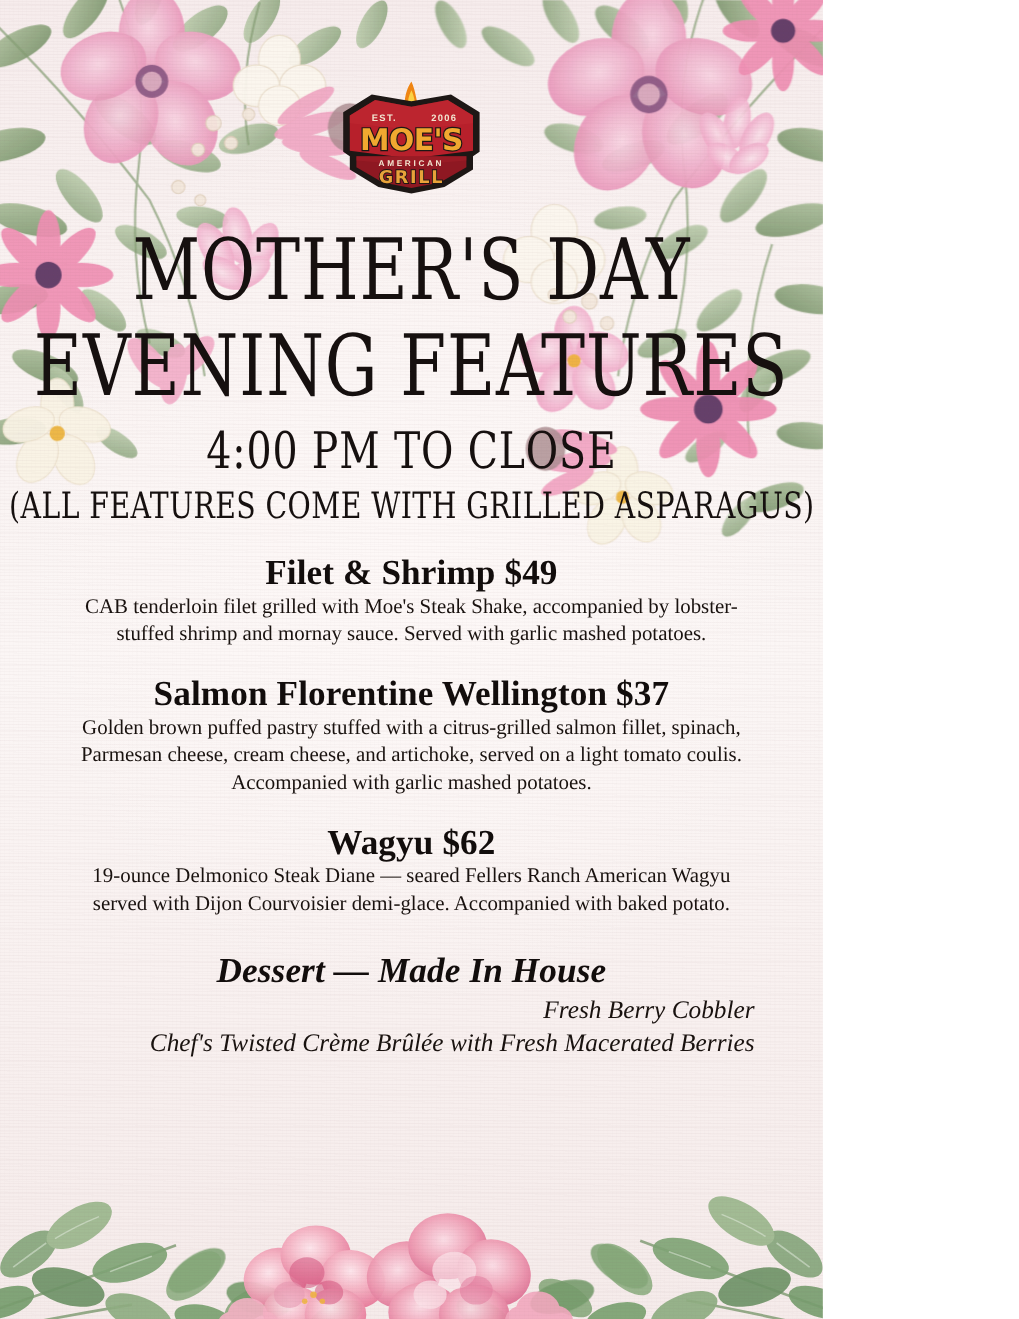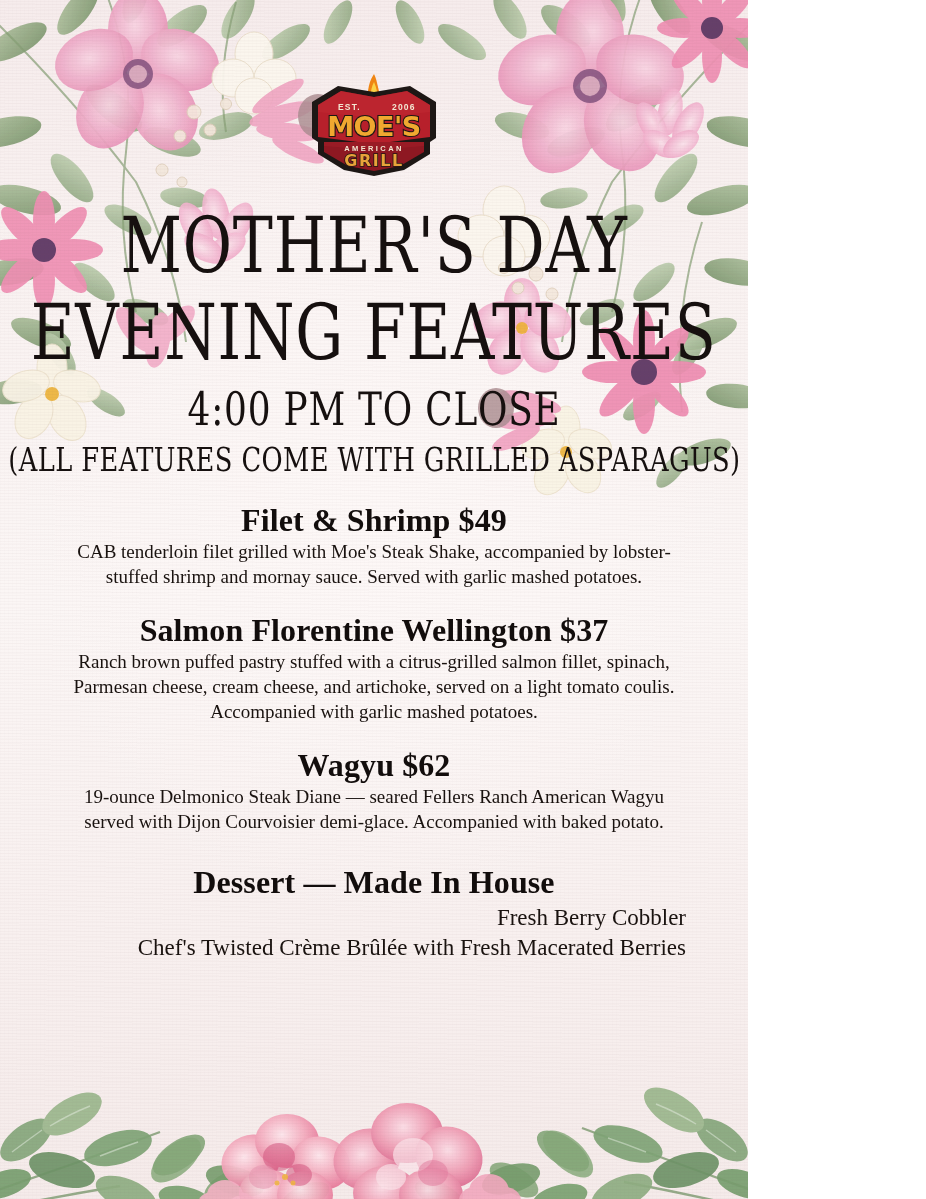--- a/index.html
+++ b/index.html
@@ -104,21 +104,21 @@
 
   
   .menu {
     width: 100%;
     margin-top: 26px;
     padding: 0 62px;
     text-align: center;
     color: #17110f;
   }
   .course { margin-bottom: 22px; }
-  .course:last-child { margin-bottom: 9px; }
+  .course:last-child { margin-bottom: 9px; font-style: italic; }
 
   .course-name {
     font-family: "Liberation Serif", "DejaVu Serif", serif;
     font-weight: 700;
     font-size: 32px;
     line-height: 1.16;
     letter-spacing: .1px;
     margin: 0 0 1px 0;
     color: #120d0c;
   }
@@ -592,21 +592,21 @@
 
     <div class="menu">
 
       <div class="course">
         <p class="course-name">Filet &amp; Shrimp $49</p>
         <p class="course-desc">CAB tenderloin filet grilled with Moe's Steak Shake, accompanied by lobster-stuffed shrimp and mornay sauce. Served with garlic mashed potatoes.</p>
       </div>
 
       <div class="course">
         <p class="course-name">Salmon Florentine Wellington $37</p>
-        <p class="course-desc">Ranch brown puffed pastry stuffed with a citrus-grilled salmon fillet, spinach, Parmesan cheese, cream cheese, and artichoke, served on a light tomato coulis. Accompanied with garlic mashed potatoes.</p>
+        <p class="course-desc">Golden brown puffed pastry stuffed with a citrus-grilled salmon fillet, spinach, Parmesan cheese, cream cheese, and artichoke, served on a light tomato coulis. Accompanied with garlic mashed potatoes.</p>
       </div>
 
       <div class="course course-gap-sm">
         <p class="course-name">Wagyu $62</p>
         <p class="course-desc">19-ounce Delmonico Steak Diane — seared Fellers Ranch American Wagyu served with Dijon Courvoisier demi-glace. Accompanied with baked potato.</p>
       </div>
 
 
       <div class="course dessert-block">
         <p class="course-name">Dessert — Made In House</p>

